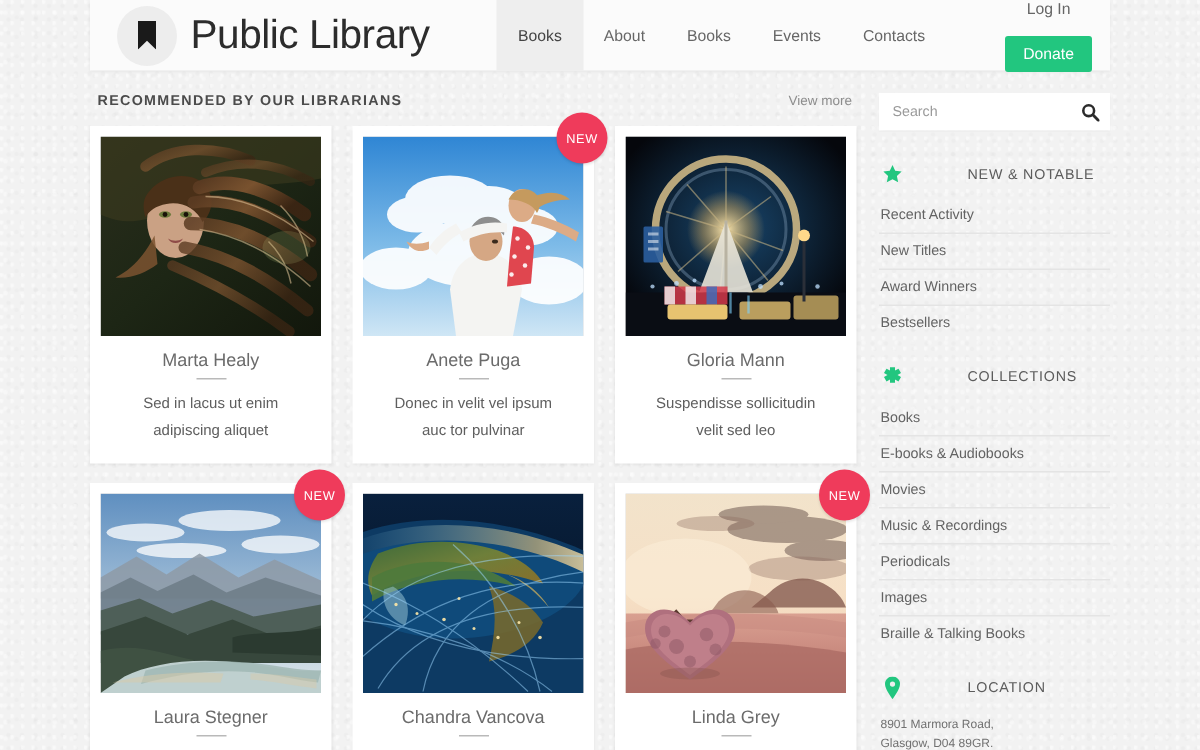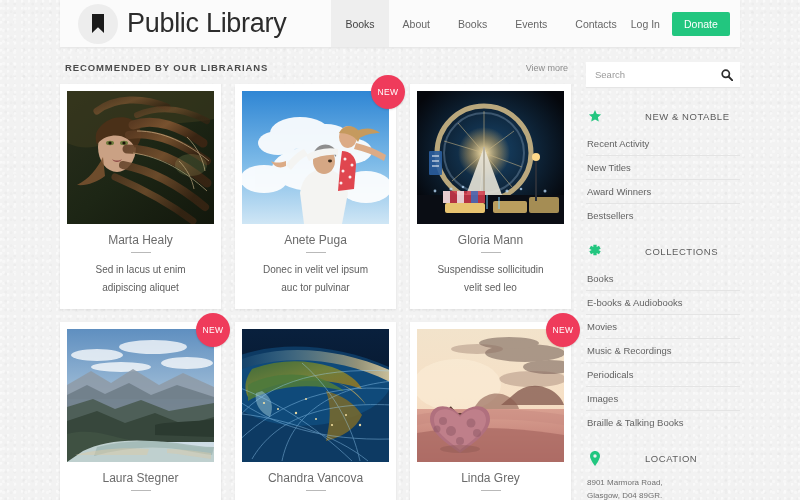--- a/index.html
+++ b/index.html
@@ -81,20 +81,21 @@
     cursor: pointer;
     white-space: nowrap;
   }
   .nav-item.active { background: #eeeeee; color: #444; }
   .header-right {
     margin-left: auto;
     display: flex;
     align-items: center;
     padding-right: 12px;
     gap: 12px;
+    flex-direction: column;
   }
   .login-link {
     font-size: 10.5px;
     color: #666;
     cursor: pointer;
     white-space: nowrap;
   }
   .donate-btn {
     background: #22c67f;
     color: #fff;

